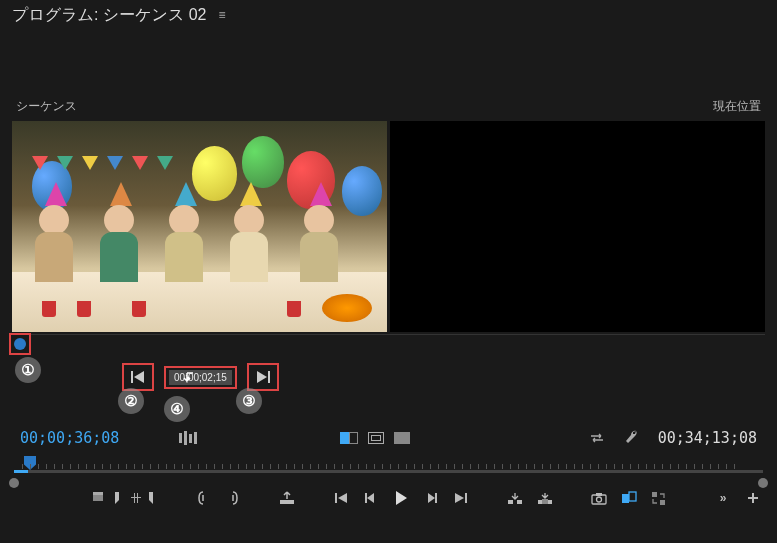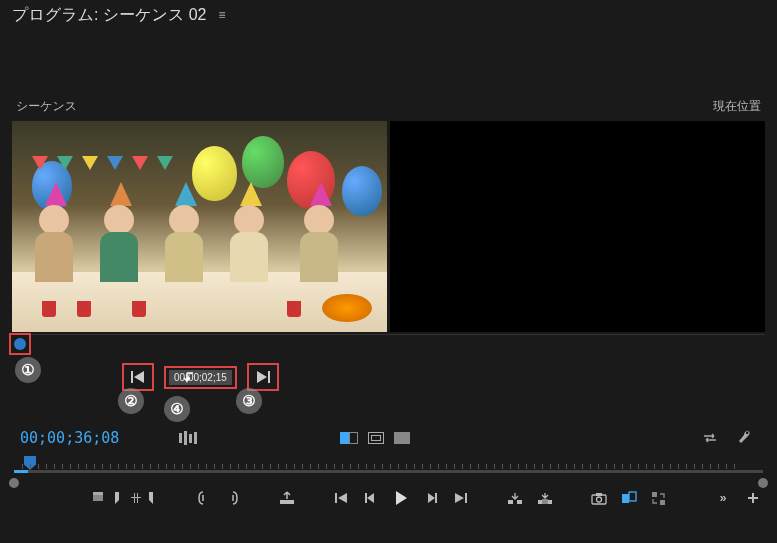--- a/index.html
+++ b/index.html
@@ -197,20 +197,21 @@
     <div class="icon-btn">
       <svg width="16" height="12" viewBox="0 0 16 12">
           <path d="M2 4 L12 4 M12 4 L10 2 M12 4 L10 6 M14 8 L4 8 M4 8 L6 6 M4 8 L6 10" stroke="#aaa" stroke-width="1.3" fill="none"></path>
         </svg>
     </div>
     <div class="icon-btn">
       <svg width="16" height="16" viewBox="0 0 16 16">
           <path d="M3 13 L10 6 C12 4 12 2 11 1 L10 4 L8 4 L8 2 L11 1 C9 0 6 2 6 5 L1 11 Z" fill="#aaa"></path>
         </svg>
     </div>
+    <span class="timecode-right">00;34;13;08</span>
   </div>
 </div>
 
 <div class="ruler">
   <div class="ruler-track"></div>
   <div class="ruler-fill"></div>
   <div class="ruler-mark"></div>
   <div class="knob" style="left:-5px;"></div>
   <div class="knob" style="right:-5px;"></div>
 <div class="tick" style="left: 8px;"></div>

